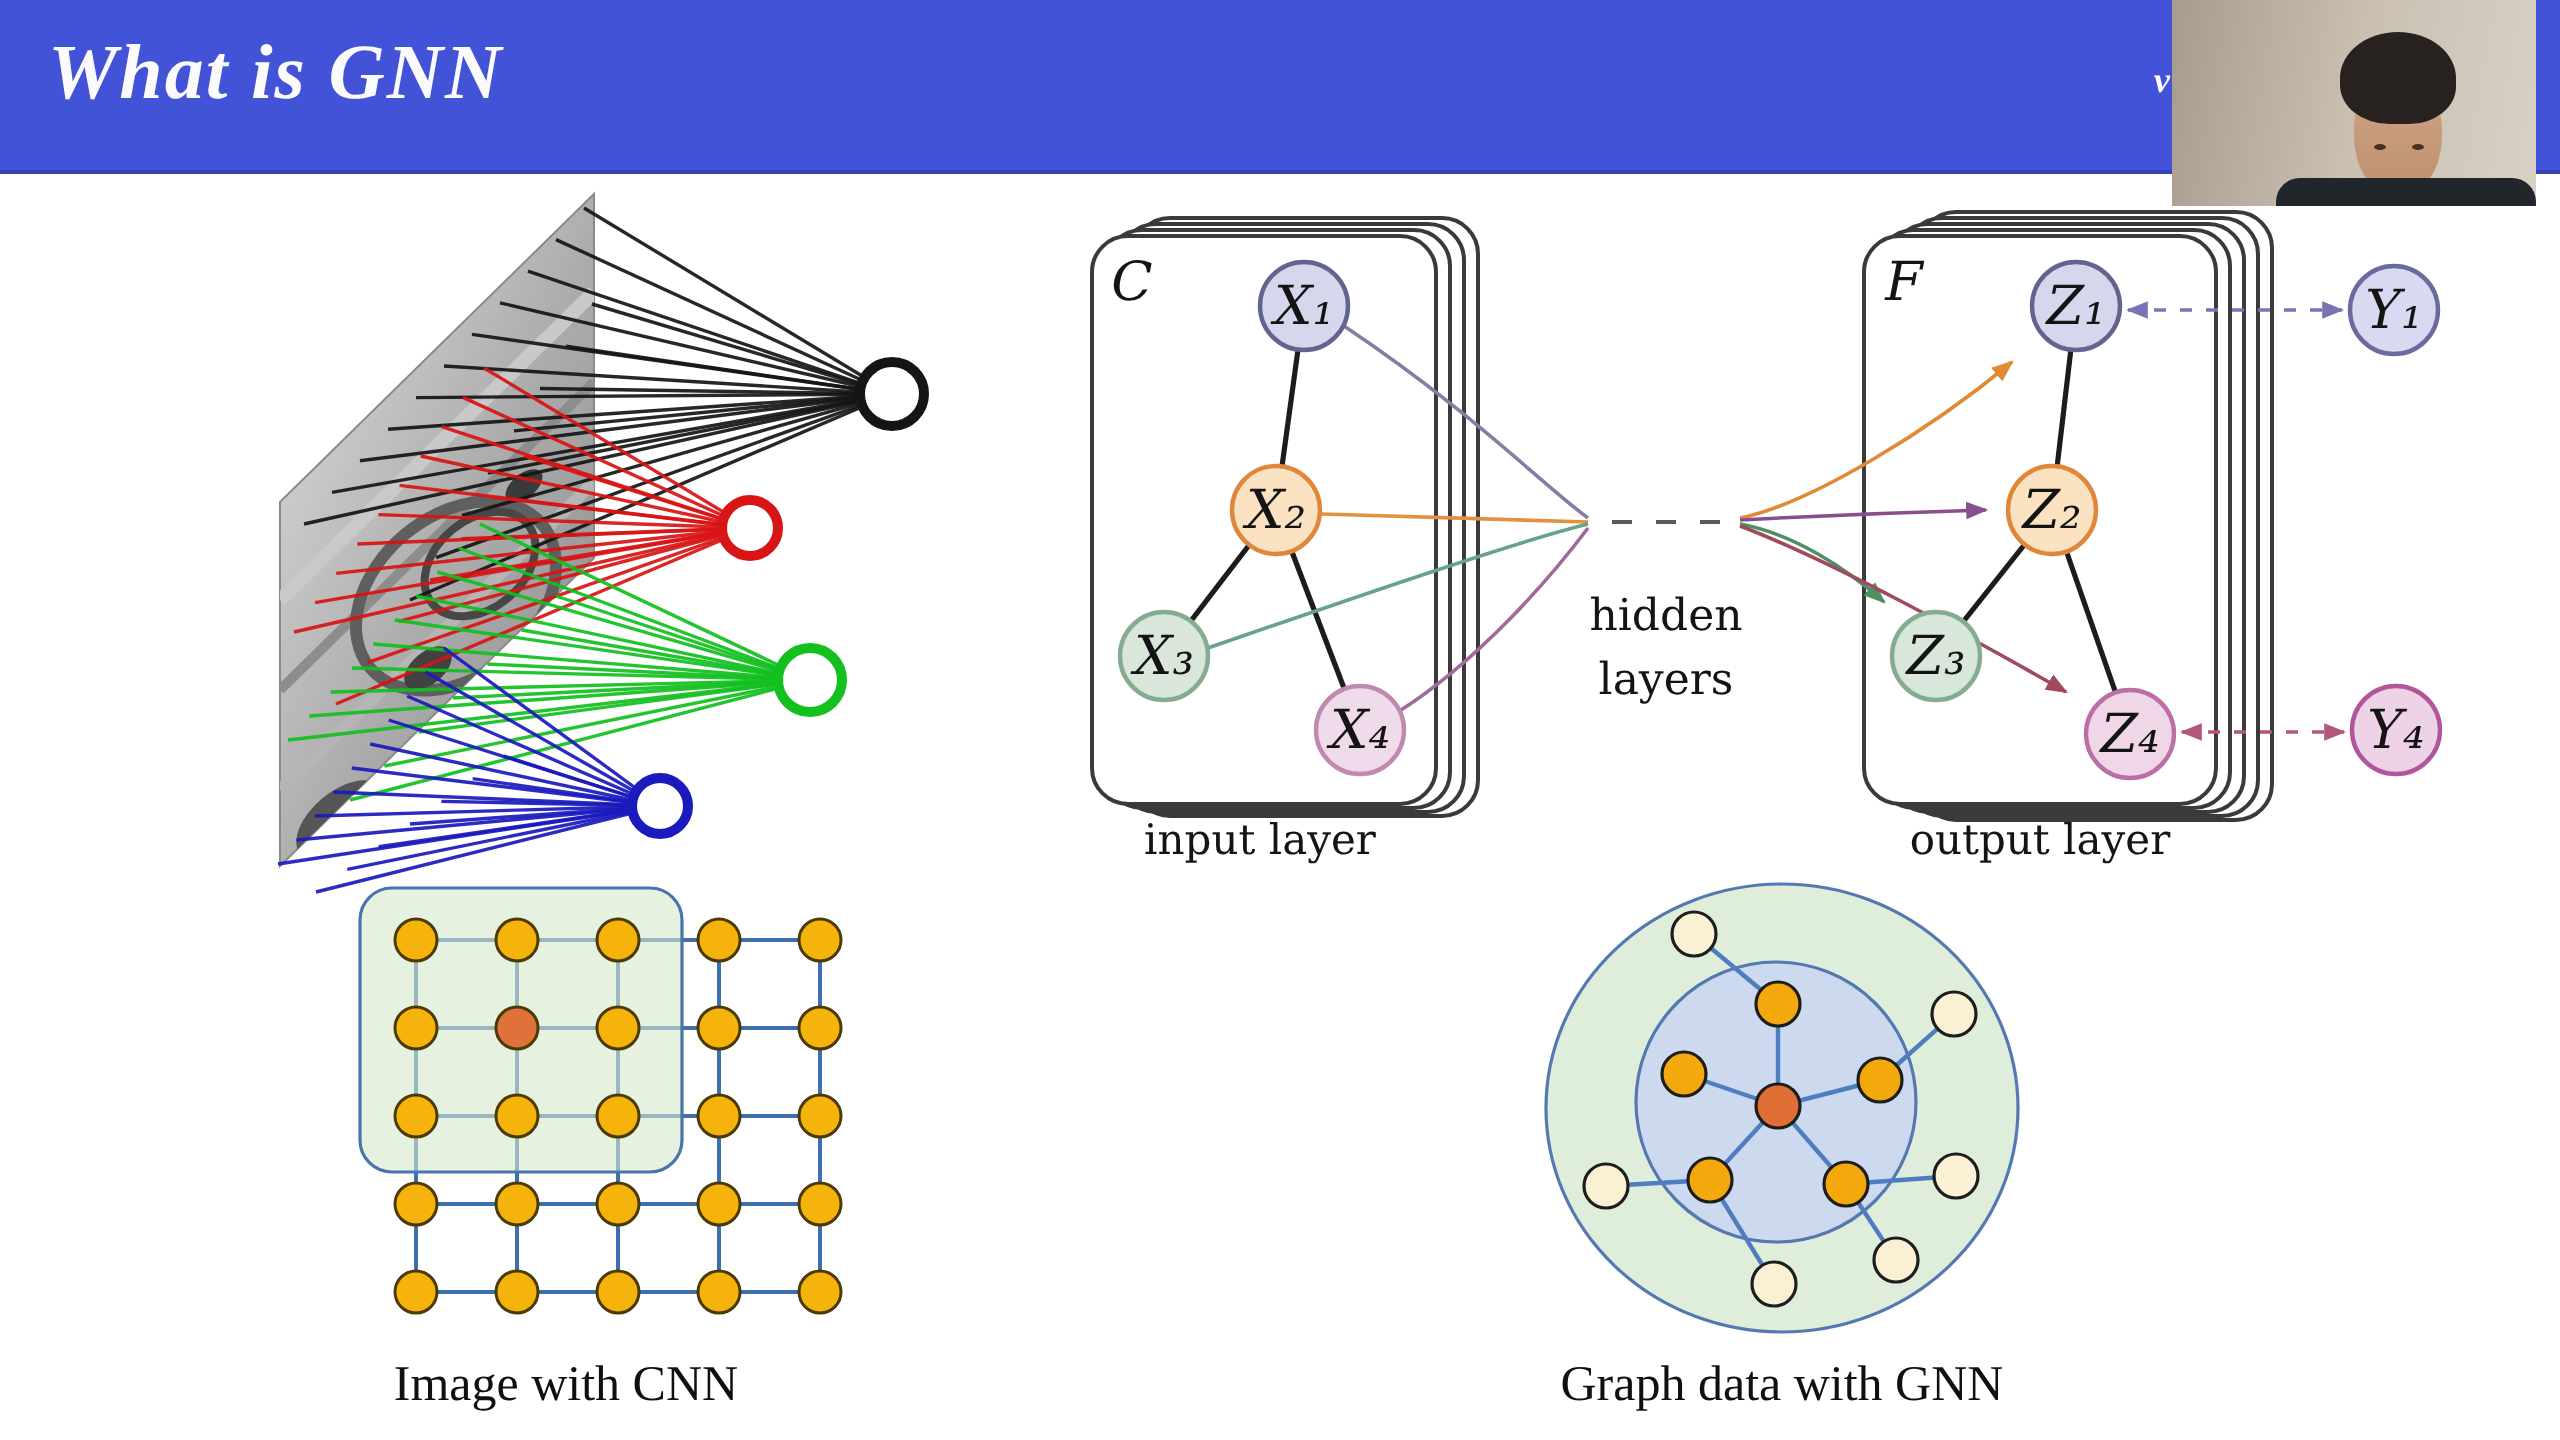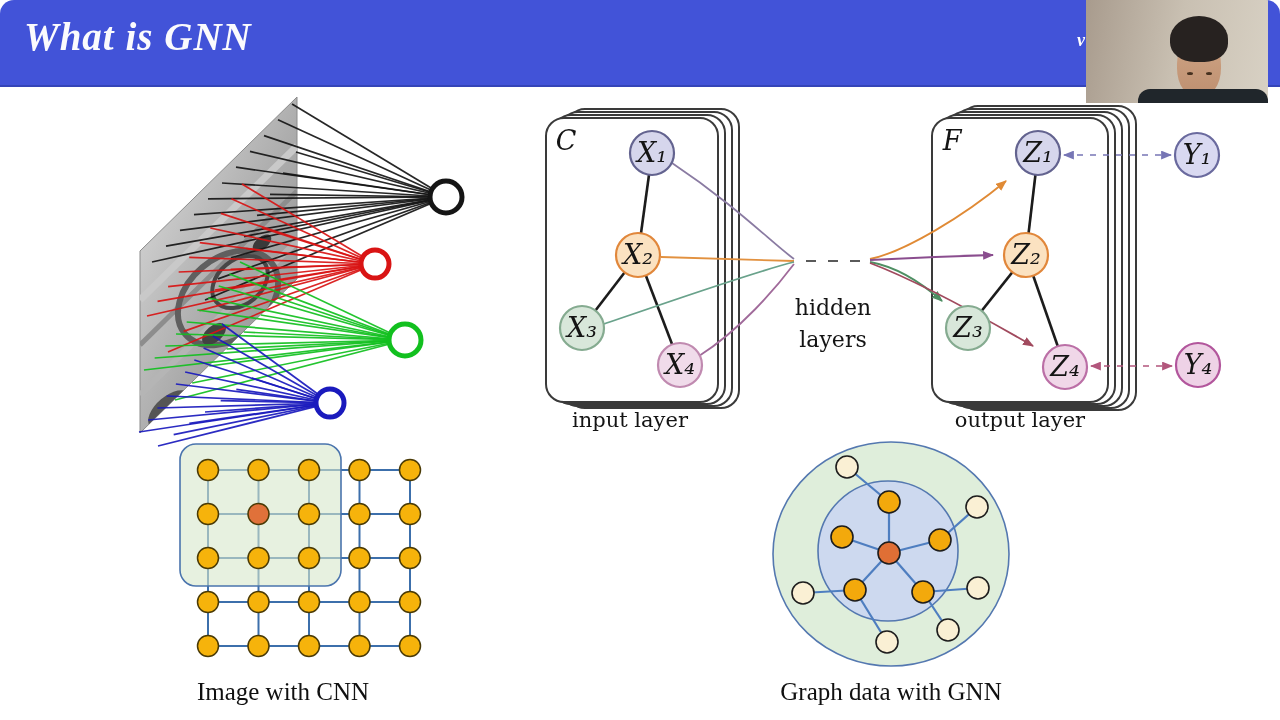--- a/index.html
+++ b/index.html
@@ -1,17 +1,17 @@
 <!DOCTYPE html>
 <html><head>
 <meta charset="utf-8">
 <style>
   html,body{margin:0;padding:0;background:#ffffff;}
   .slide{position:relative;width:1280px;height:720px;background:#ffffff;overflow:hidden;
-         font-family:"Liberation Serif",serif;border-radius:14px;}
+         font-family:"Liberation Serif",serif;}
   .header-bar{position:absolute;left:0;top:0;width:1280px;height:87px;background:#4253d8;
               border-bottom:2px solid #3444b8;box-sizing:border-box;}
   .slide-title{position:absolute;left:24px;top:14px;font:italic 700 39px "Liberation Serif",serif;
                color:#fbfbfd;letter-spacing:1px;white-space:nowrap;}
   .header-frag{position:absolute;left:1077px;top:30px;font:italic 700 18px "Liberation Serif",serif;
                color:#ffffff;}
   .webcam{position:absolute;left:1086px;top:0;width:182px;height:103px;overflow:hidden;
           background:linear-gradient(100deg,#a89b8d 0%,#c9c0b2 50%,#d8d1c4 100%);}
   .person-hair{position:absolute;left:84px;top:16px;width:58px;height:46px;background:#272220;
                border-radius:52% 52% 42% 44%;}

